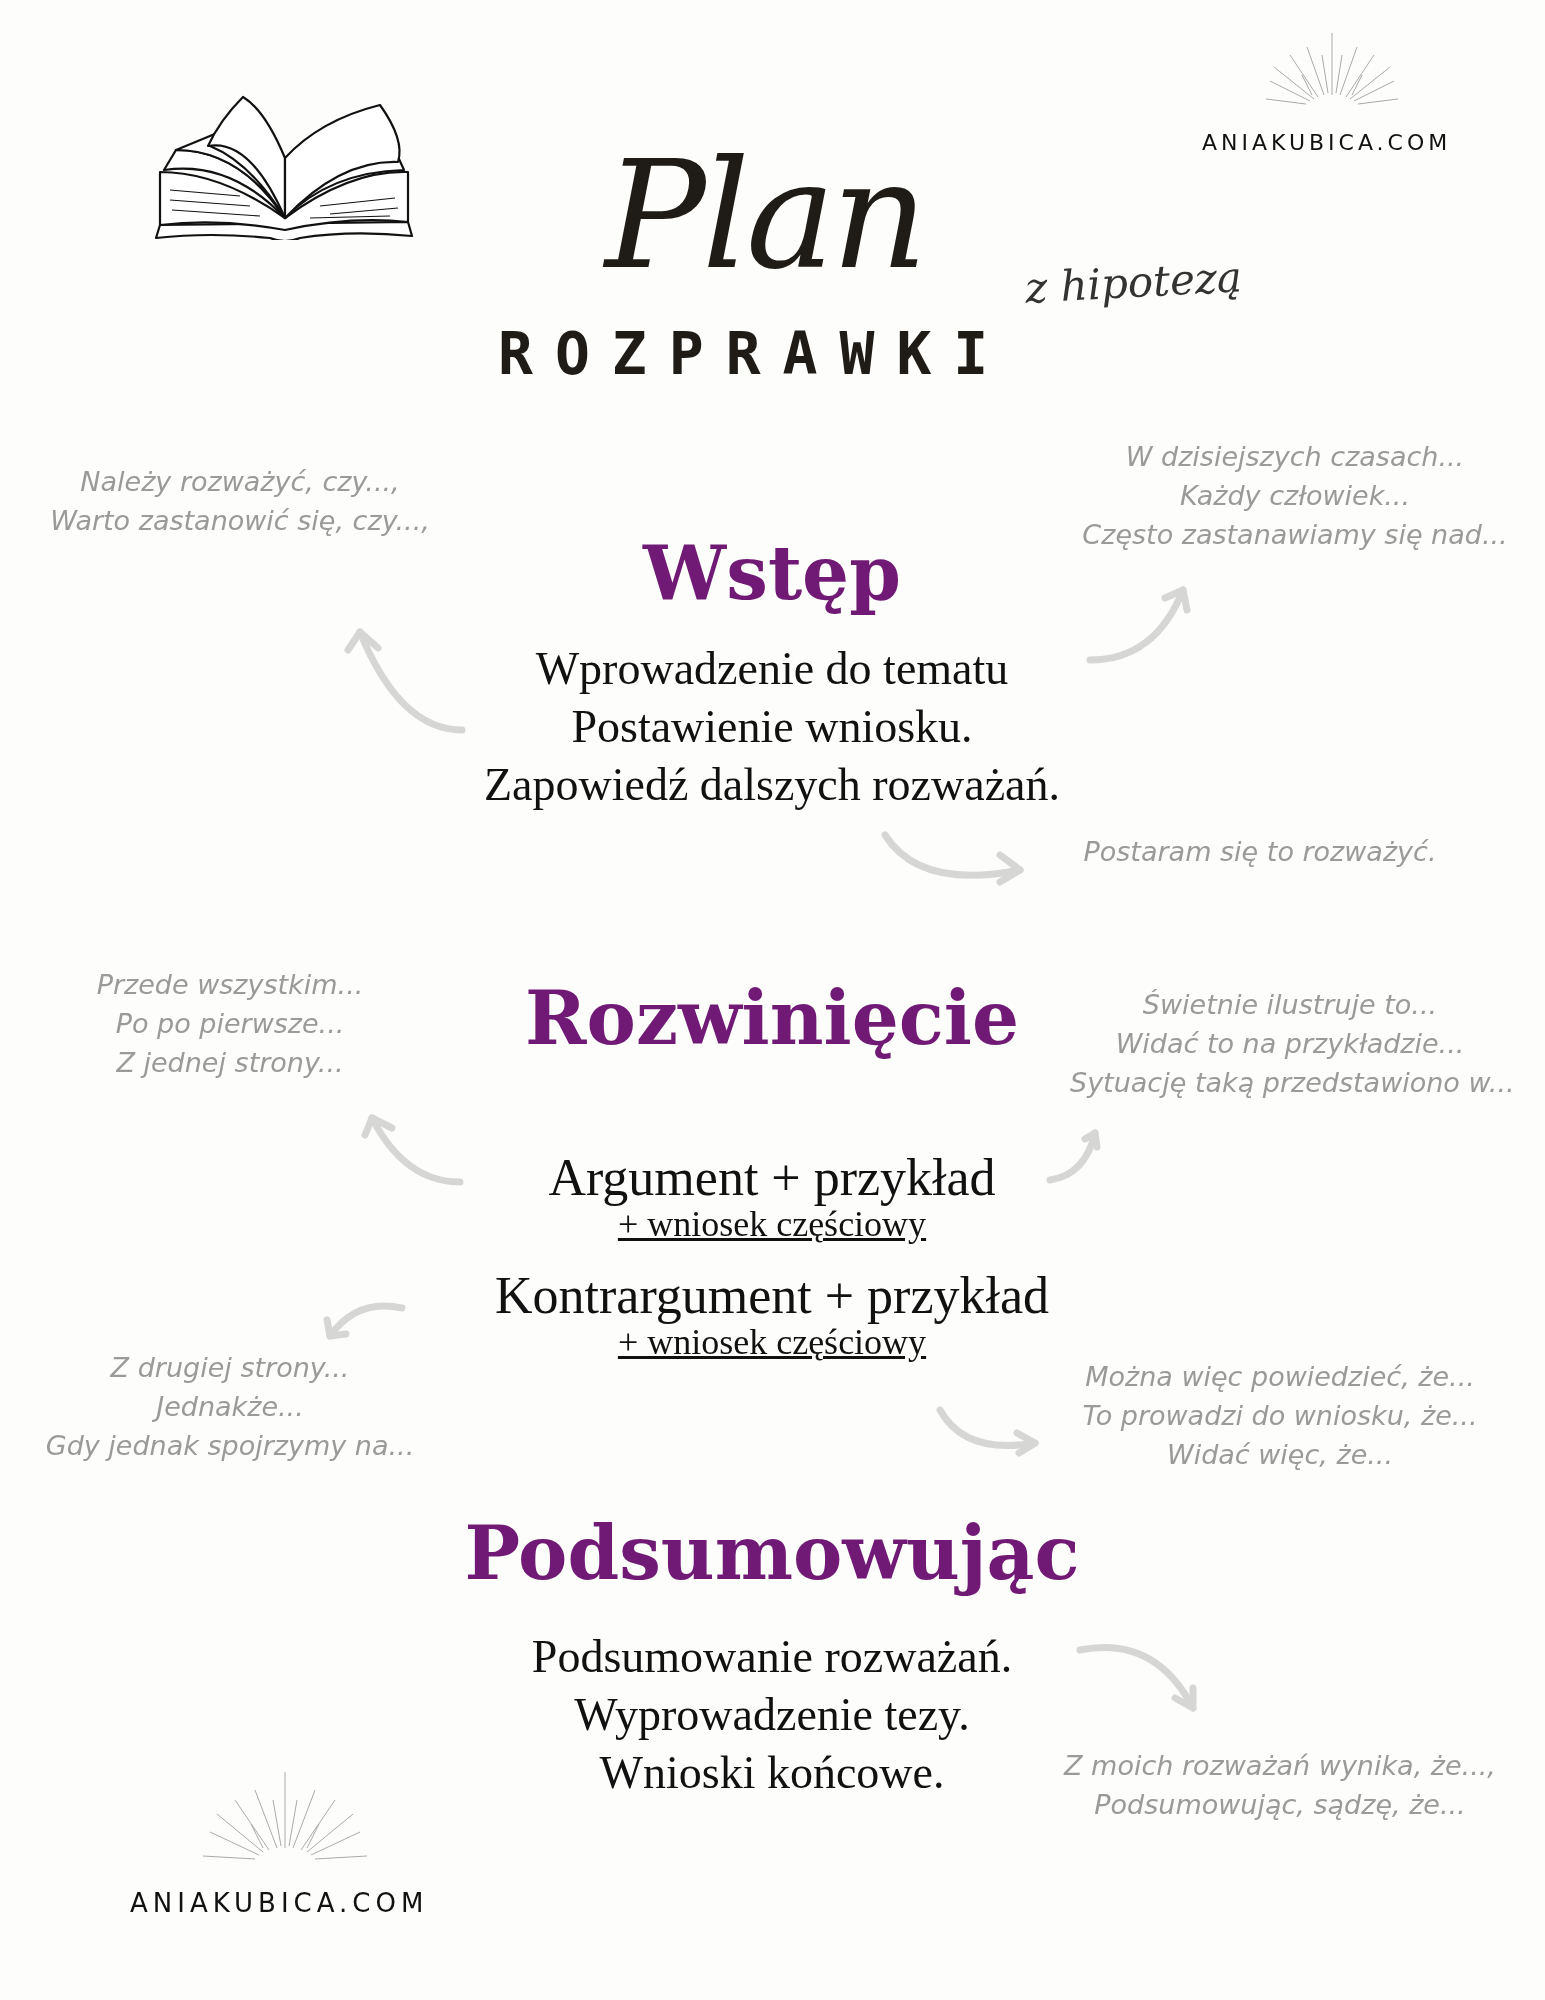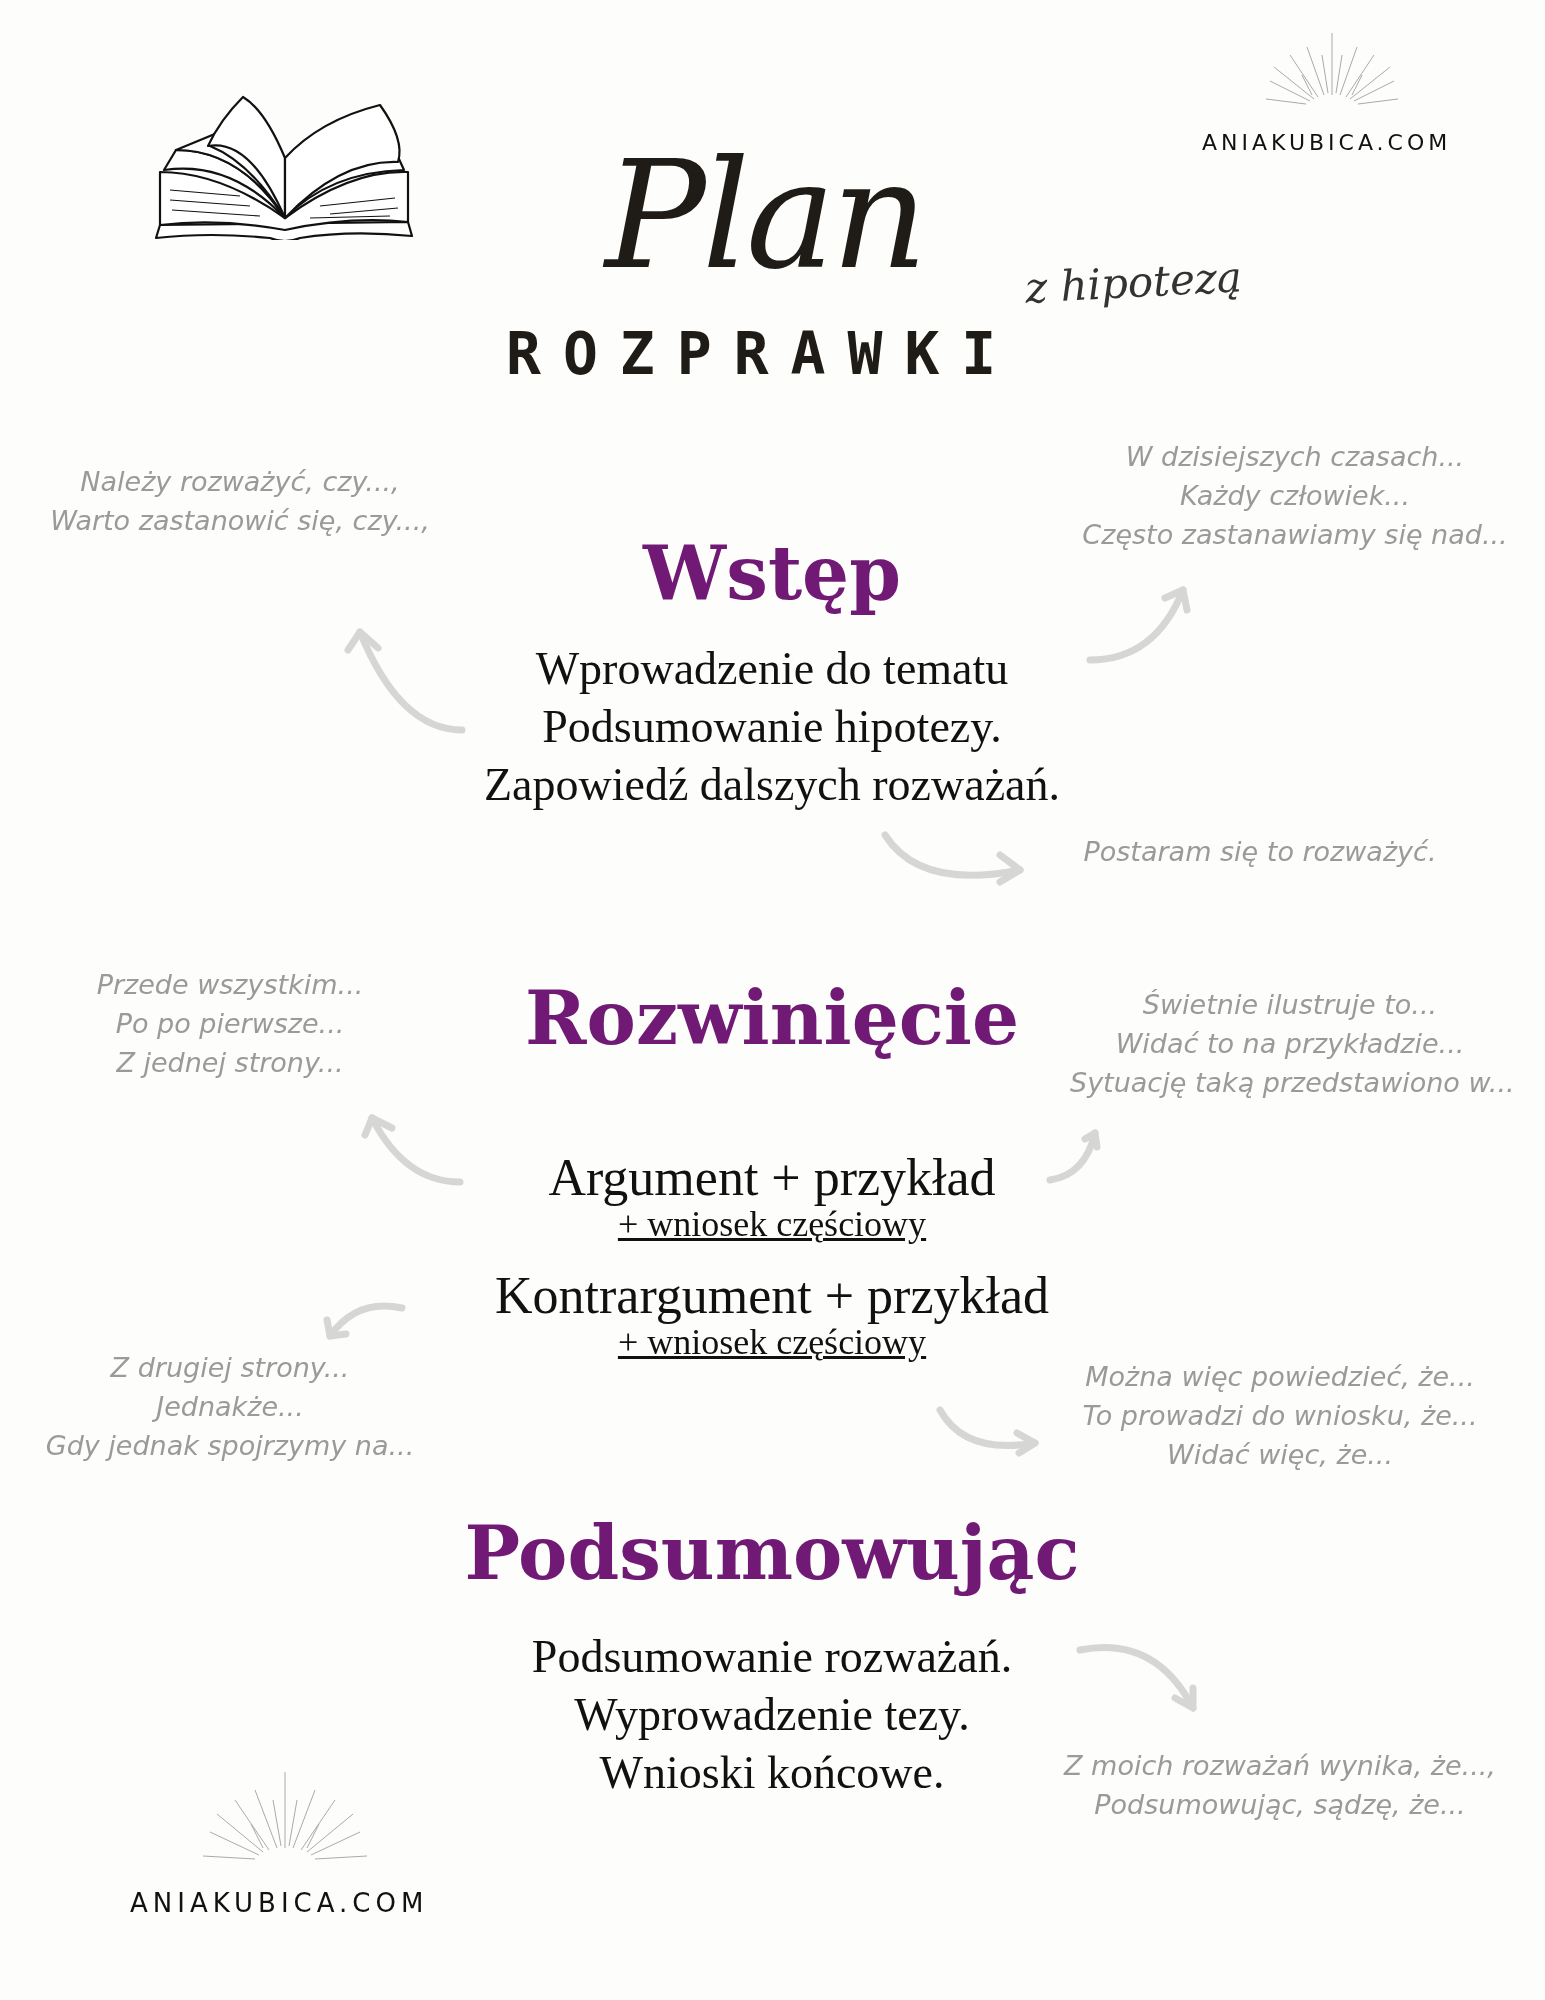--- a/index.html
+++ b/index.html
@@ -13,21 +13,21 @@
   }
   .script-title {
     font-family: "DejaVu Serif", serif; font-style: italic; font-weight: 300;
     font-size: 150px; color: #1f1b17; letter-spacing: -4px; line-height: 1;
   }
   .subtitle-script {
     font-family: "DejaVu Serif", serif; font-style: italic; font-size: 42px; color: #333; line-height: 1;
     transform: rotate(-3deg);
   }
   .rozprawki {
-    font-family: "DejaVu Sans Mono", monospace; font-weight: bold; font-size: 58px; letter-spacing: 22px; color: #1f1b17; margin-left: 8px;
+    font-family: "DejaVu Sans Mono", monospace; font-weight: bold; font-size: 58px; letter-spacing: 22px; color: #1f1b17;
   }
   .section-title {
     font-family: "DejaVu Serif", serif; font-weight: bold; font-size: 74px; color: #701a75; text-align: center; width: 900px; left: 322px;
   }
   .section-body {
     font-family: "Liberation Serif", serif; font-size: 46px; line-height: 58px; color: #111; text-align: center; width: 900px; left: 322px;
   }
   .dev-line1 { font-family: "Liberation Serif", serif; font-size: 52px; line-height: 56px; }
   .dev-line2 { font-family: "Liberation Serif", serif; font-size: 36px; line-height: 36px; text-decoration: underline; }
   .phrases {
@@ -89,21 +89,21 @@
   <div>Warto zastanowić się, czy...,</div>
 </div>
 <div class="abs phrases" style="left:1075px;top:437px;width:440px">
   <div>W dzisiejszych czasach...</div>
   <div>Każdy człowiek...</div>
   <div>Często zastanawiamy się nad...</div>
 </div>
 <div class="abs section-title" style="top:530px">Wstęp</div>
 <div class="abs section-body" style="top:640px">
   <div>Wprowadzenie do tematu</div>
-  <div>Podsumowanie hipotezy.</div>
+  <div>Postawienie wniosku.</div>
   <div>Zapowiedź dalszych rozważań.</div>
 </div>
 <div class="abs phrases" style="left:1060px;top:832px;width:400px">
   <div>Postaram się to rozważyć.</div>
 </div>
 
 <svg class="arrow" style="left:340px;top:620px" width="130" height="120">
   <path d="M122 110 Q60 110 20 12"></path>
     <path d="M8 30 L20 12 L38 28"></path>
 </svg>

